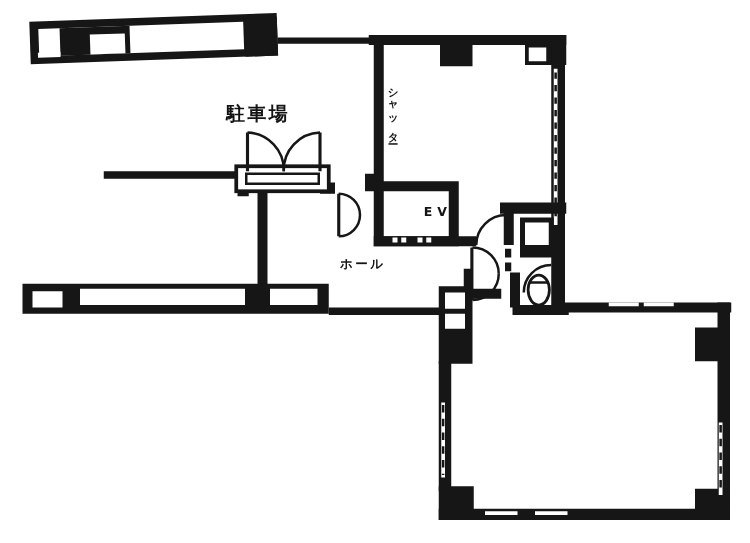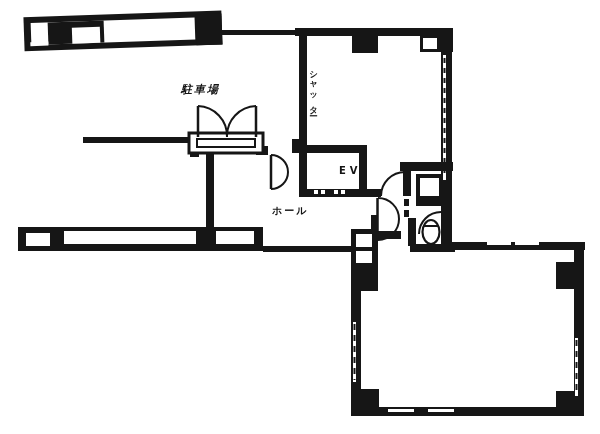--- a/index.html
+++ b/index.html
@@ -1,20 +1,20 @@
 <!DOCTYPE html>
 <html><head>
 <meta charset="utf-8">
 <style>
   html,body{margin:0;padding:0;background:#ffffff;}
   #plan{position:relative;width:600px;height:434px;background:#ffffff;overflow:hidden;
         font-family:"DejaVu Sans","Liberation Sans",sans-serif;}
   #plan svg{position:absolute;left:0;top:0;}
   .lbl{position:absolute;color:#141414;font-weight:bold;white-space:nowrap;}
-  .lbl-parking{left:181px;top:82px;font-size:11px;letter-spacing:2px;font-style:italic;}
+  .lbl-parking{left:181px;top:82px;font-size:15px;letter-spacing:2px;}
   .lbl-shutter{left:308px;top:64px;font-size:8.5px;letter-spacing:2px;
                writing-mode:vertical-rl;text-orientation:upright;}
   .lbl-ev{left:323px;top:165px;font-size:10px;letter-spacing:4px;padding-left:16px;}
   .lbl-hall{left:272px;top:204px;font-size:10px;letter-spacing:2px;}
   .w{fill:#161616;}
   .wh{fill:#ffffff;}
   .ln{stroke:#161616;fill:none;}
   .dash{stroke:#161616;fill:none;}
 </style>
 </head>

